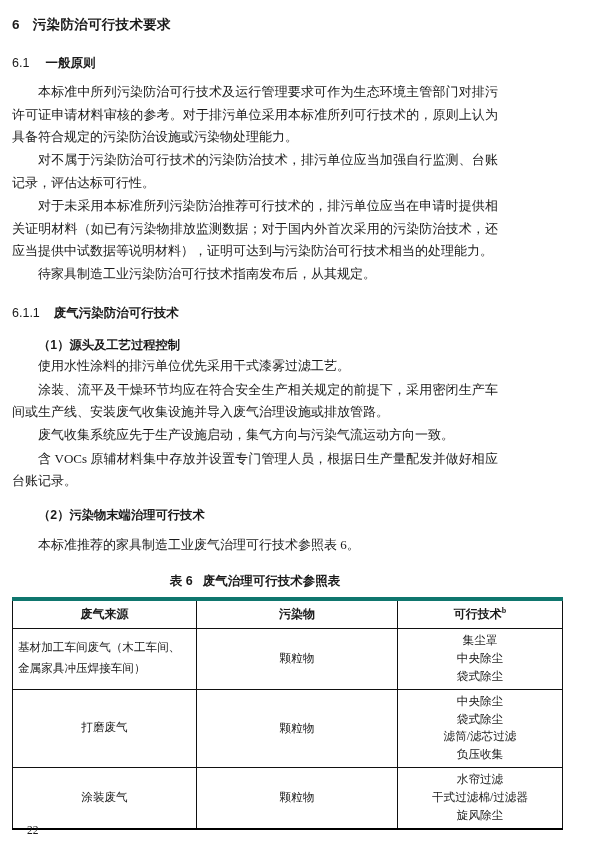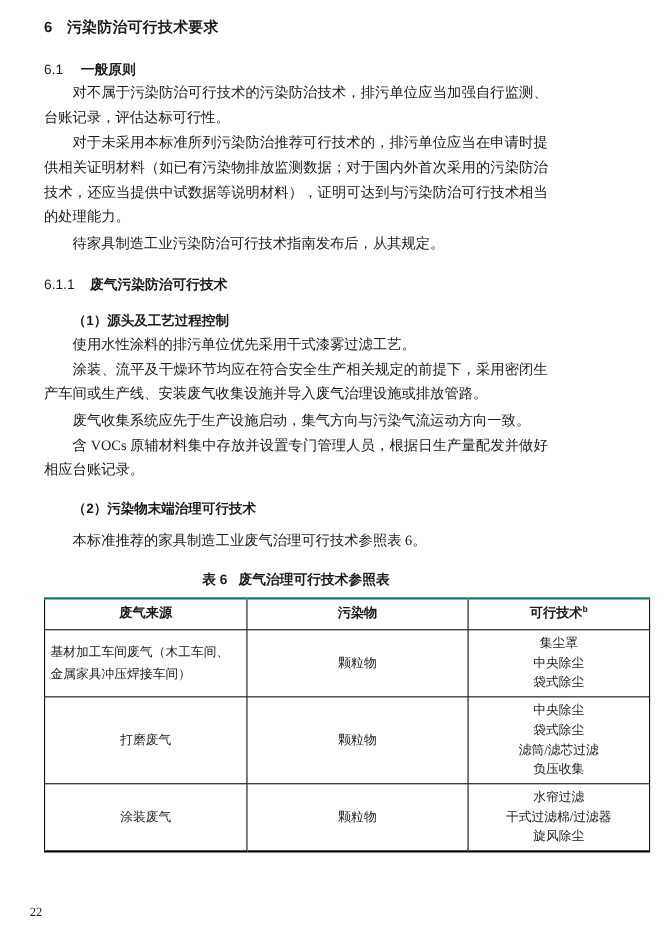--- a/index.html
+++ b/index.html
@@ -13,21 +13,21 @@
     font-family: "Liberation Serif", "DejaVu Serif", serif;
     color: #1a1a1a;
     position: relative;
     overflow: hidden;
   }
   .page {
     position: relative;
     width: 524px;
     height: 848px;
     box-sizing: border-box;
-    padding: 10px 26px 0 40px;
+    padding: 10px 26px 0 12px;
   }
 
   
   .h1 {
     font-family: "Liberation Sans", "DejaVu Sans", sans-serif;
     font-weight: bold;
     font-size: 13.5px;
     letter-spacing: 0.3px;
     margin: 6px 0 0 0;
     line-height: 1.4;
@@ -90,25 +90,25 @@
   }
   table.t6 th, table.t6 td {
     border: 1px solid #111;
     text-align: center;
     vertical-align: middle;
     font-size: 11.6px;
     line-height: 1.55;
     padding: 3px 4px;
   }
   table.t6 thead th {
-    font-family: Liberation Mono, monospace;
+    font-family: Liberation Serif, serif;
     font-weight: bold;
     font-size: 12px;
     padding: 4px 4px;
-    border-top: 2px solid #0f766e;
+    border-top: 4px solid #0f766e;
     border-bottom: 1px solid #111;
   }
   table.t6 tbody tr:last-child td {
     border-bottom: 2px solid #000;
   }
   table.t6 td.src {
     text-align: left;
     padding-left: 5px;
     padding-right: 5px;
     line-height: 1.75;
@@ -140,20 +140,21 @@
 <div class="page">
 
   <h1 class="h1">
     <span class="num">6</span><span>污染防治可行技术要求</span>
   </h1>
 
   <h2 class="h2">
     <span class="num">6.1</span><span>一般原则</span>
   </h2>
 
+  <p class="p first">本标准中所列污染防治可行技术及运行管理要求可作为生态环境主管部门对排污许可证申请材料审核的参考。对于排污单位采用本标准所列可行技术的，原则上认为具备符合规定的污染防治设施或污染物处理能力。</p>
   <p class="p">对不属于污染防治可行技术的污染防治技术，排污单位应当加强自行监测、台账记录，评估达标可行性。</p>
   <p class="p">对于未采用本标准所列污染防治推荐可行技术的，排污单位应当在申请时提供相关证明材料（如已有污染物排放监测数据；对于国内外首次采用的污染防治技术，还应当提供中试数据等说明材料），证明可达到与污染防治可行技术相当的处理能力。</p>
   <p class="p">待家具制造工业污染防治可行技术指南发布后，从其规定。</p>
 
   <h3 class="h3">
     <span class="num">6.1.1</span><span>废气污染防治可行技术</span>
   </h3>
 
   <h4 class="h4">（1）源头及工艺过程控制</h4>
 

